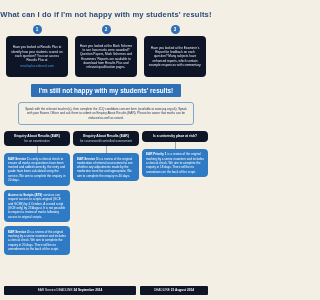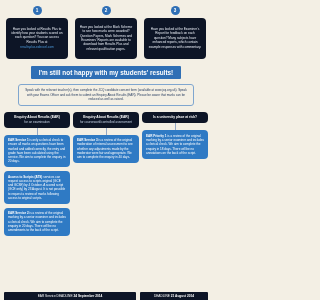--- a/index.html
+++ b/index.html
@@ -146,20 +146,21 @@
   }
   .dl-a{width:132px;}
   .dl-b{width:66px;}
   .dl .date{color:#ffffff;font-weight:700;}
 </style>
 </head>
 <body>
 
 <div class="page">
 
+  <div class="title">What can I do if I'm not happy with my students' results!</div>
 
   <div class="steps">
 
     <div class="step">
       <div class="num-circle">1</div>
       <div class="dark-box">
         <span>Have you looked at Results Plus to identify how your students scored on each question? You can access Results Plus at</span>
         <span class="lnk">resultsplus.edexcel.com</span>
       </div>
     </div>

